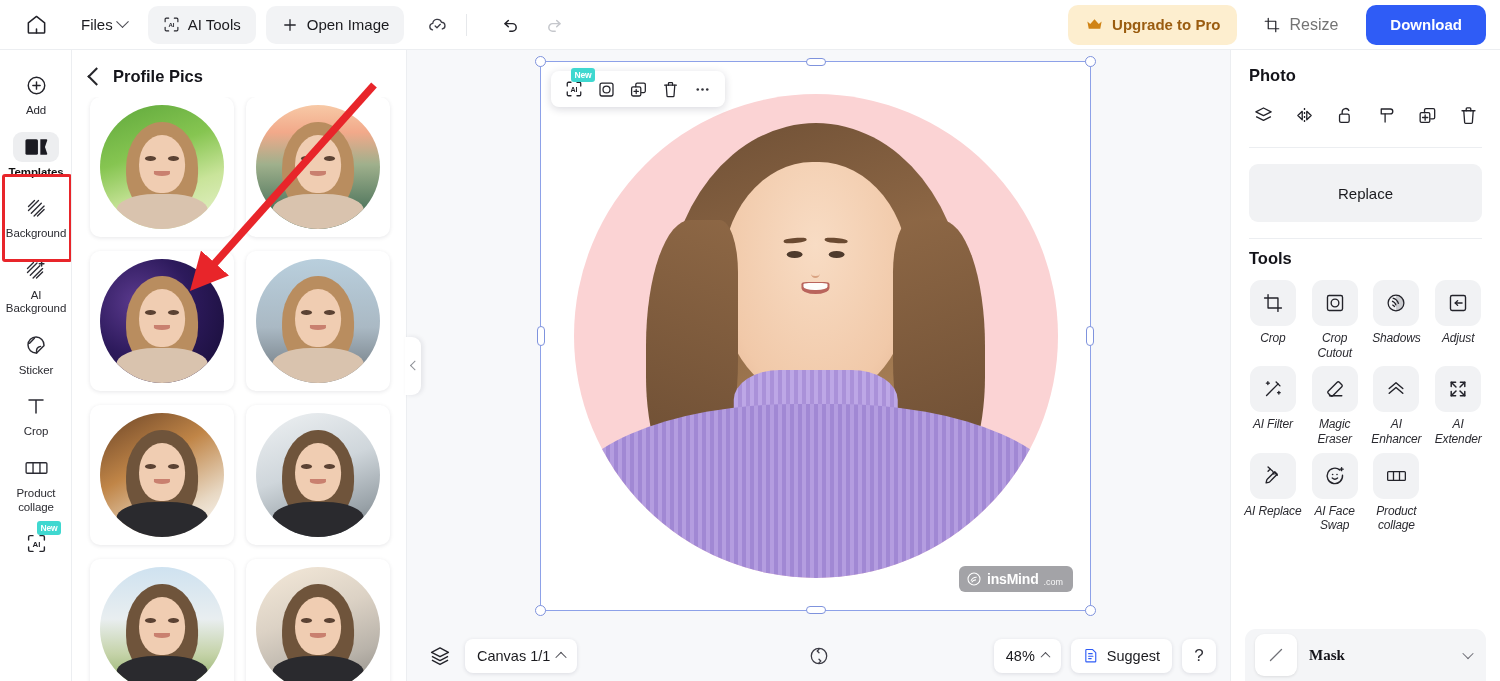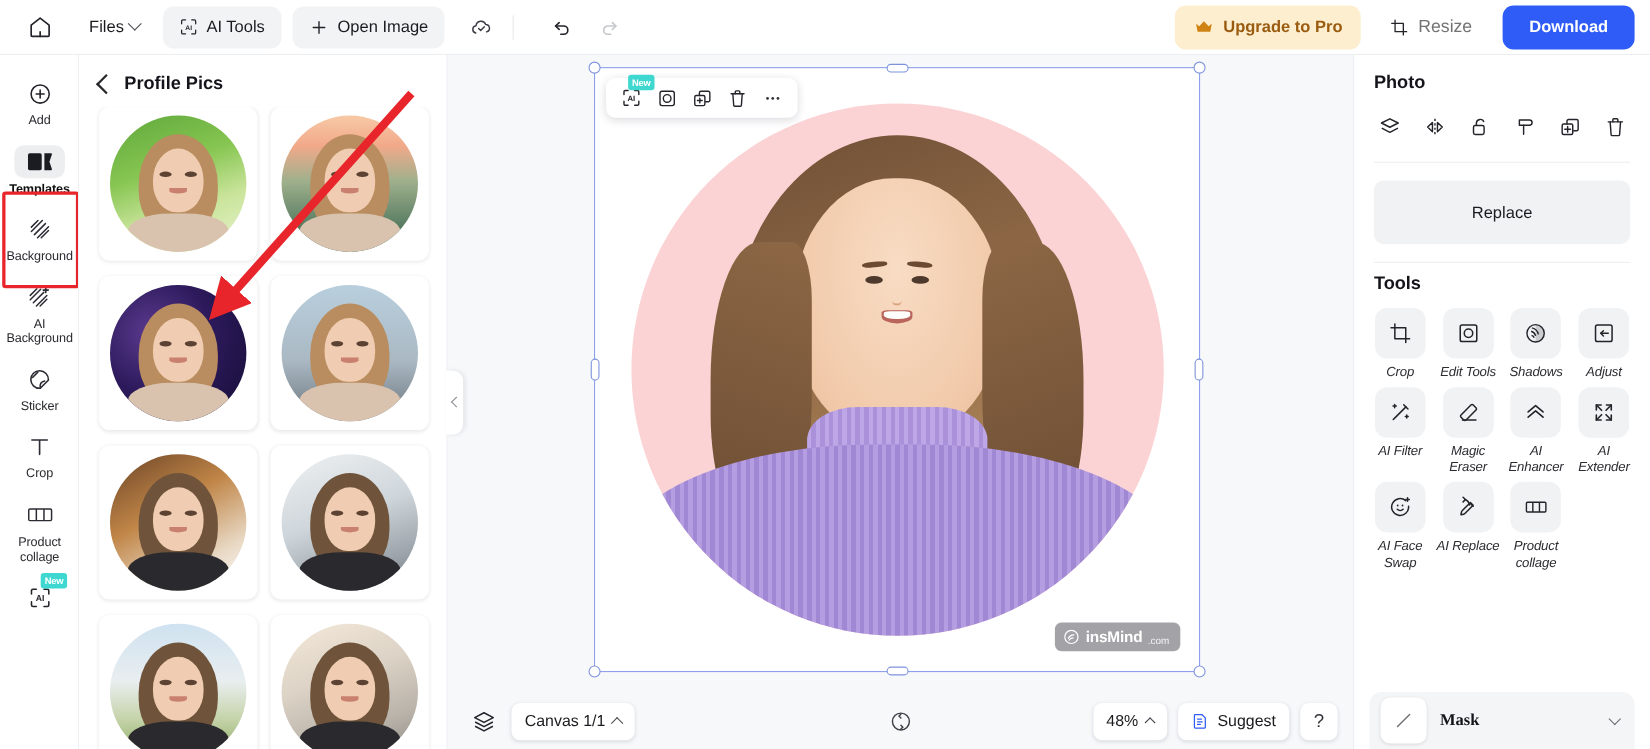--- a/index.html
+++ b/index.html
@@ -700,21 +700,21 @@
           </div>
           <div class="rp-tlbl">Crop</div>
         </div>
         <div class="rp-tool">
           <div class="rp-tile">
             <svg width="22" height="22" viewBox="0 0 24 24" fill="none" stroke="#23232a" stroke-width="1.5">
               <rect x="3.8" y="3.8" width="16.4" height="16.4" rx="1.8"></rect>
                 <circle cx="12" cy="12" r="4.2"></circle>
             </svg>
           </div>
-          <div class="rp-tlbl">Edit Tools</div>
+          <div class="rp-tlbl">Crop Cutout</div>
         </div>
         <div class="rp-tool">
           <div class="rp-tile">
             <svg width="22" height="22" viewBox="0 0 24 24" fill="none" stroke="#23232a" stroke-width="1.4">
               <circle cx="12" cy="12" r="8.6"></circle>
               <path d="M12 3.4a8.6 8.6 0 0 1 0 17.2" fill="#23232a" stroke="none" opacity=".18"></path>
               <path d="M8.4 6.6c3.4.8 5.6 3 6.4 6.4M7.6 10c2.4.7 3.8 2.2 4.4 4.6M8 14c1.4.4 2.2 1.2 2.6 2.4"></path>
             </svg>
           </div>
           <div class="rp-tlbl">Shadows</div>
@@ -771,42 +771,42 @@
               <path d="M14.6 19.4h4.8v-4.8"></path>
                 <path d="M19.4 19.4 14.2 14.2"></path>
             </svg>
           </div>
           <div class="rp-tlbl">AI Extender</div>
         </div>
 
         <div class="rp-tool">
           <div class="rp-tile">
             <svg width="22" height="22" viewBox="0 0 24 24" fill="none" stroke="#23232a" stroke-width="1.5" stroke-linecap="round" stroke-linejoin="round">
+              <path d="M8.6 4.4c2.6 1 4 3 4.4 5.6"></path>
+                <path d="M6.6 6.8 9 4.4 6.6 2.2"></path>
+              <path d="M16.6 10.2 8.4 18.4a2 2 0 0 1-1.1.6l-2.8.5.6-2.8a2 2 0 0 1 .6-1.1l8.2-8.2z"></path>
+              <path d="M14 8.6l2.6 2.6"></path>
+            </svg>
+          </div>
+          <div class="rp-tlbl">AI Replace</div>
+        </div>
+        <div class="rp-tool">
+          <div class="rp-tile">
+            <svg width="22" height="22" viewBox="0 0 24 24" fill="none" stroke="#23232a" stroke-width="1.5" stroke-linecap="round" stroke-linejoin="round">
               <path d="M20.2 11.2a8.4 8.4 0 1 1-2.8-5.6"></path>
               <circle cx="9.4" cy="10.4" r=".9" fill="#23232a" stroke="none"></circle>
               <circle cx="14.2" cy="10.4" r=".9" fill="#23232a" stroke="none"></circle>
               <path d="M9 14.2c1.6 1.5 4.2 1.5 5.8 0"></path>
               <path d="M19.2 2.8v3.4M17.5 4.5h3.4"></path>
             </svg>
           </div>
           <div class="rp-tlbl">AI Face Swap</div>
         </div>
         <div class="rp-tool">
           <div class="rp-tile">
-            <svg width="22" height="22" viewBox="0 0 24 24" fill="none" stroke="#23232a" stroke-width="1.5" stroke-linecap="round" stroke-linejoin="round">
-              <path d="M8.6 4.4c2.6 1 4 3 4.4 5.6"></path>
-                <path d="M6.6 6.8 9 4.4 6.6 2.2"></path>
-              <path d="M16.6 10.2 8.4 18.4a2 2 0 0 1-1.1.6l-2.8.5.6-2.8a2 2 0 0 1 .6-1.1l8.2-8.2z"></path>
-              <path d="M14 8.6l2.6 2.6"></path>
-            </svg>
-          </div>
-          <div class="rp-tlbl">AI Replace</div>
-        </div>
-        <div class="rp-tool">
-          <div class="rp-tile">
             <svg width="23" height="20" viewBox="0 0 26 22" fill="none" stroke="#23232a" stroke-width="1.45" stroke-linejoin="round">
               <rect x="3" y="6" width="20" height="10" rx="1.1"></rect>
               <path d="M9.6 6v10M16.4 6v10"></path>
             </svg>
           </div>
           <div class="rp-tlbl">Product collage</div>
         </div>
       </div>
 
       <div class="rp-mask">

